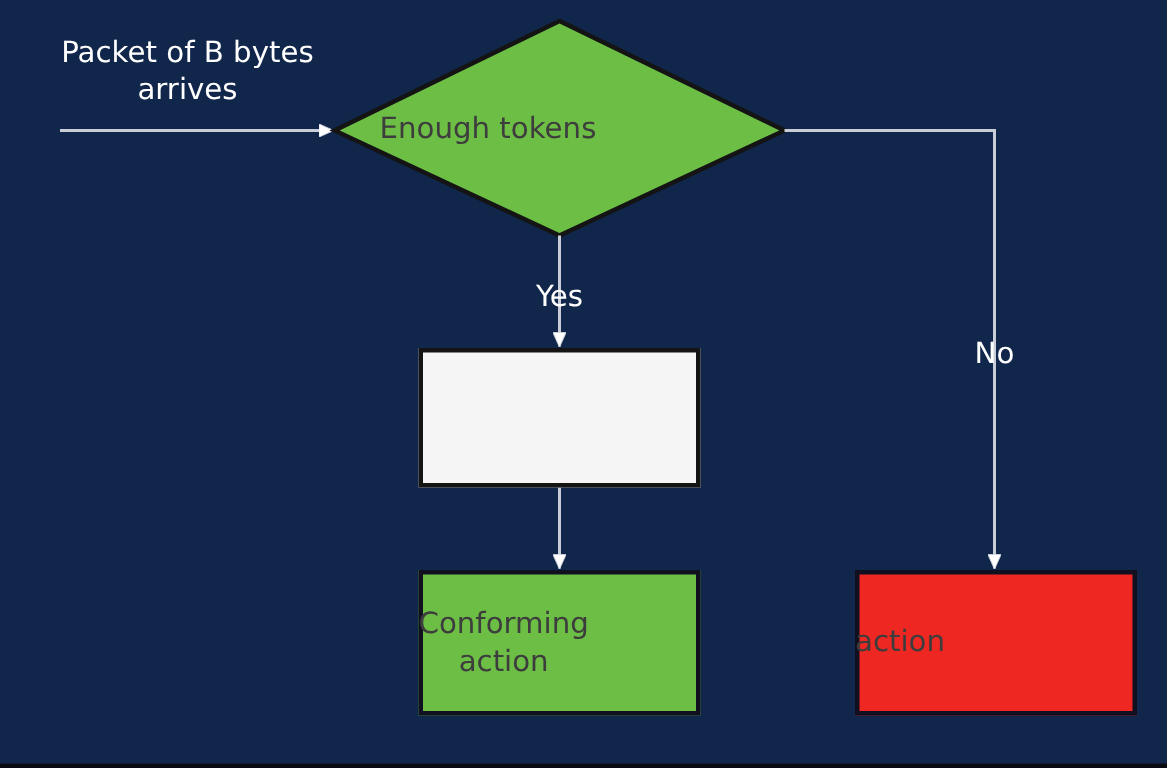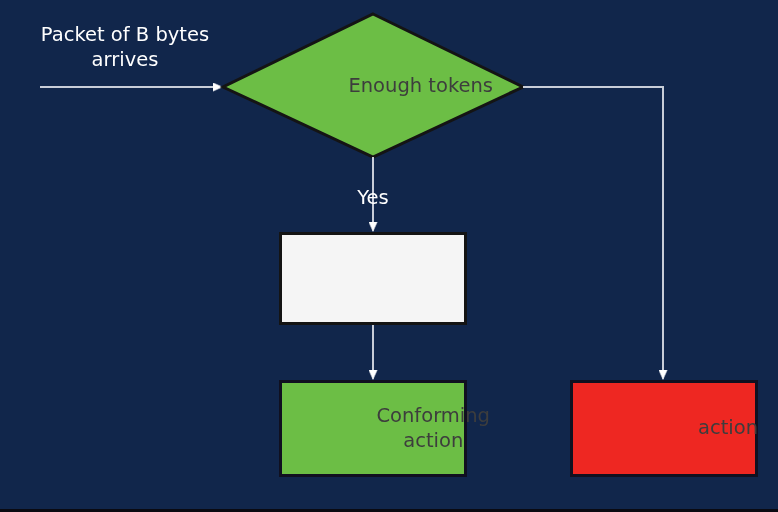--- a/index.html
+++ b/index.html
@@ -21,21 +21,21 @@
     position: absolute;
     left: 0;
     top: 0;
     width: 778px;
     height: 512px;
   }
   .node-label {
     position: absolute;
     display: flex;
     align-items: center;
-    justify-content: flex-end;
+    justify-content: flex-start;
     text-align: center;
     line-height: 1.28;
     pointer-events: none;
   }
   
   .diamond-text {
     left: 253px;
     top: 46px;
     width: 240px;
     height: 80px;
@@ -170,14 +170,15 @@
     </div>
   </div>
 
   <div class="annot annot-yes">Yes</div>
 
   <div class="annot annot-arrival">
     <div>Packet of B bytes</div>
     <div>arrives</div>
   </div>
 
+  <div class="annot annot-no">No</div>
 
 </div>
 
 </body></html>

